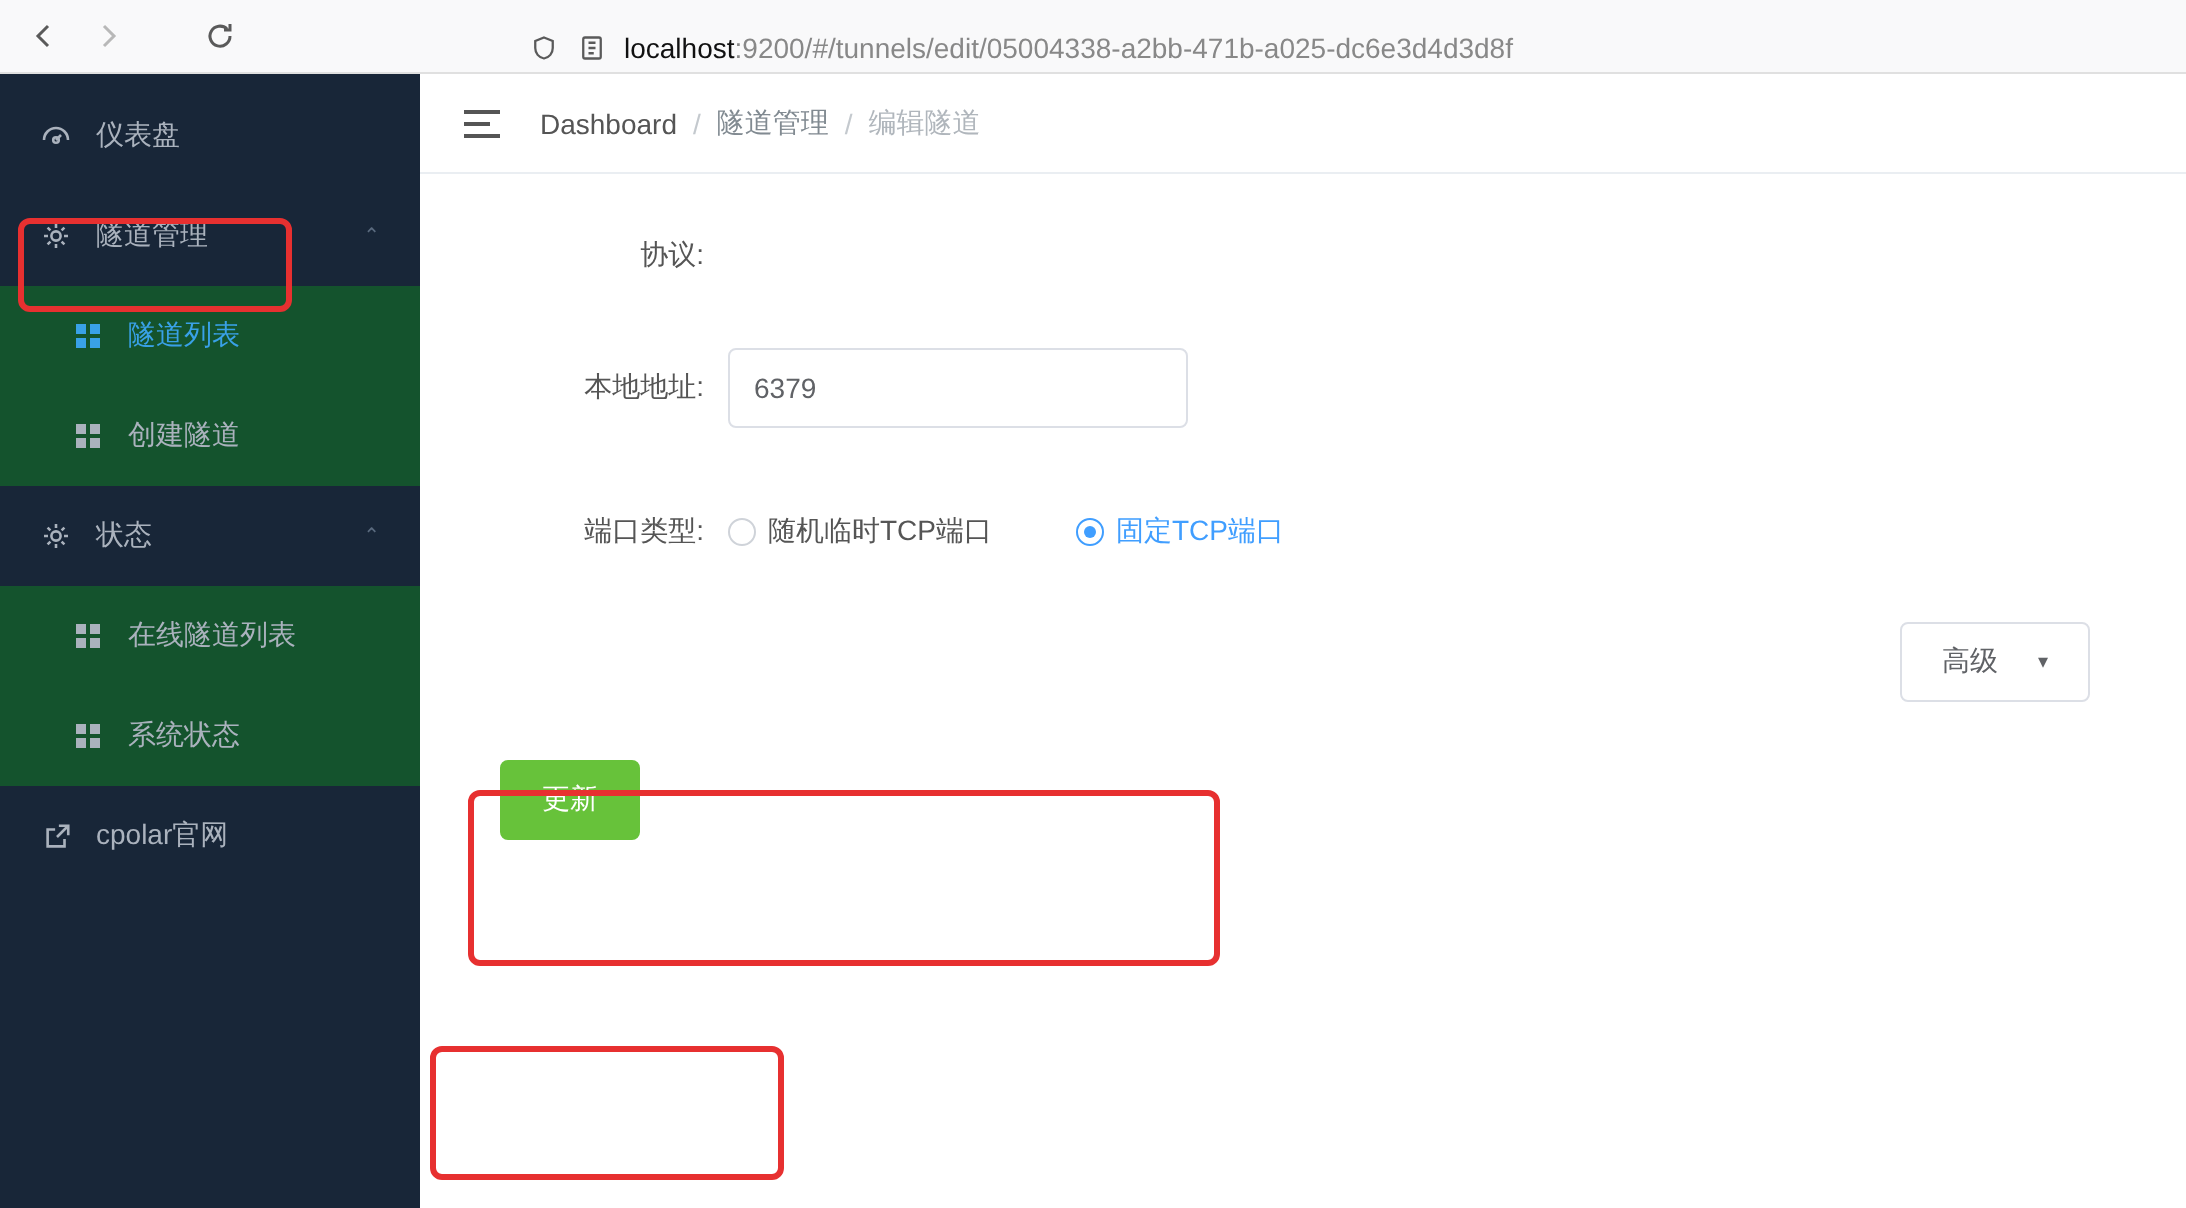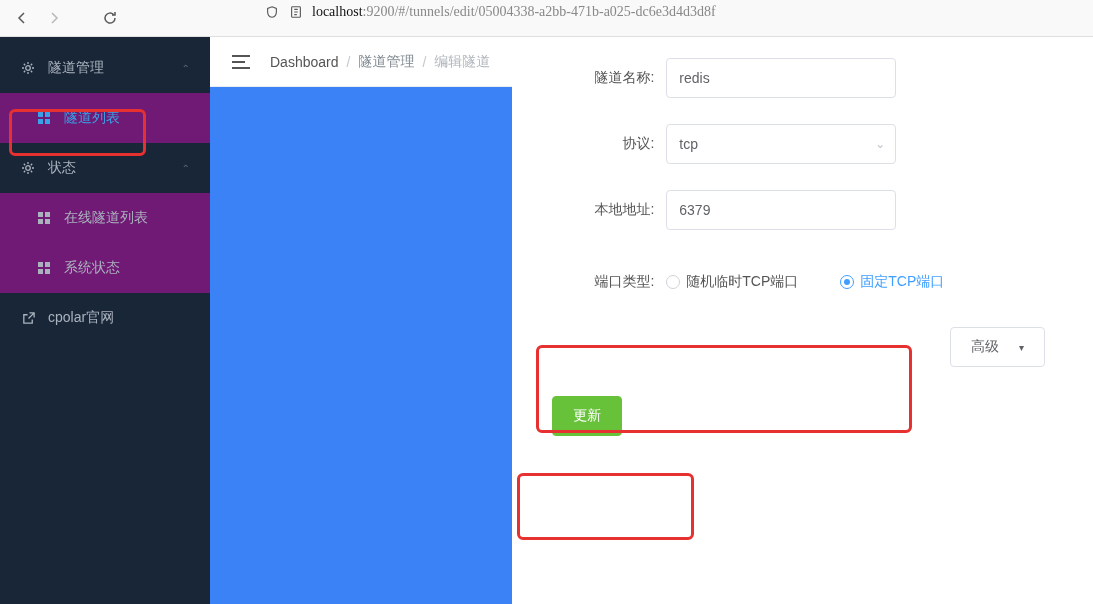--- a/index.html
+++ b/index.html
@@ -3,39 +3,39 @@
   <meta charset="utf-8">
   <style>
     * { margin: 0; padding: 0; box-sizing: border-box; }
     body { font-family: -apple-system, "PingFang SC", "Microsoft YaHei", sans-serif; font-size: 14px; color: #333; background: #fff; width: 1093px; height: 604px; overflow: hidden; }
     
     
     .browser-bar { height: 37px; display: flex; align-items: center; padding: 0 8px; border-bottom: 1px solid #e0e0e0; background: #f9f9fa; }
     .nav-btns { display: flex; align-items: center; gap: 12px; margin-left: 4px; }
     .nav-btn { width: 20px; height: 20px; display: flex; align-items: center; justify-content: center; color: #5a5a5a; cursor: default; }
     .nav-btn.disabled { color: #b8b8b8; }
-    .addr-bar { flex: 0 0 auto; margin-left: 144px; display: flex; align-items: flex-start; height: 28px; gap: 8px; font-family: Liberation Serif, serif; }
+    .addr-bar { flex: 0 0 auto; margin-left: 144px; display: flex; align-items: flex-end; height: 28px; gap: 8px; }
     .addr-icon { width: 16px; height: 16px; display: flex; align-items: center; justify-content: center; color: #5a5a5a; }
     .addr-text { color: #888; font-size: 14px; }
     .addr-text .host { color: #111; }
     
     
     .app { display: flex; height: 567px; }
     
     
     .sidebar { width: 210px; background: #182638; color: #aab2bd; display: flex; flex-direction: column; padding-top: 6px; }
     .side-item { display: flex; align-items: center; height: 50px; padding: 0 20px; color: #aab2bd; font-size: 14px; position: relative; cursor: pointer; }
     .side-item.active { color: #39a1e7; }
     .side-item .icon { width: 16px; height: 16px; margin-right: 12px; display: flex; align-items: center; justify-content: center; }
-    .side-item.indent { padding-left: 36px; background: #701a75; text-align: right; }
+    .side-item.indent { padding-left: 36px; background: #14532d; text-align: right; }
     .side-chevron { position: absolute; right: 20px; color: #5a6a7e; font-size: 10px; }
     .highlight-red1 { position: absolute; border: 3px solid #e73030; border-radius: 6px; pointer-events: none; }
     
     
-    .main { flex: 1; display: flex; flex-direction: row; background: #3b82f6; }
+    .main { flex: 1; display: flex; flex-direction: column; background: #eab308; }
     .topbar { height: 50px; background: #fff; border-bottom: 1px solid #eaeef2; display: flex; align-items: center; padding: 0 22px; color: #818a91; font-size: 14px; }
     .hamb { width: 18px; height: 14px; margin-right: 20px; display: flex; flex-direction: column; justify-content: space-between; }
     .hamb span { display: block; height: 2px; background: #555; }
     .hamb span:nth-child(2) { width: 70%; }
     .breadcrumb { display: flex; align-items: center; gap: 8px; }
     .breadcrumb .sep { color: #c4c9ce; }
     .breadcrumb .cur { color: #b0b6bc; }
     .breadcrumb .link { color: #818a91; }
     .breadcrumb .home { color: #555; }
     
@@ -104,37 +104,58 @@
     <span class="addr-text"><span class="host">localhost</span><span>:9200/#/tunnels/edit/05004338-a2bb-471b-a025-dc6e3d4d3d8f</span></span>
   </div>
 </div>
 
 <div class="app">
 
   <div class="sidebar">
     <div class="side-item">
       <span class="icon">
           <svg width="16" height="16" viewBox="0 0 16 16" fill="none" stroke="currentColor" stroke-width="1.3">
+            <path d="M2 10a6 6 0 0 1 12 0"></path>
+            <circle cx="8" cy="10" r="1.4"></circle>
+            <path d="M8 10 L10.5 7.5"></path>
+          </svg>
+        </span>
+      <span>仪表盘</span>
+    </div>
+    <div class="side-item">
+      <span class="icon">
+          <svg width="16" height="16" viewBox="0 0 16 16" fill="none" stroke="currentColor" stroke-width="1.3">
             <circle cx="8" cy="8" r="2.3"></circle>
             <path d="M8 2v2M8 12v2M2 8h2M12 8h2M3.8 3.8l1.4 1.4M10.8 10.8l1.4 1.4M3.8 12.2l1.4-1.4M10.8 5.2l1.4-1.4"></path>
           </svg>
         </span>
       <span>隧道管理</span>
       <span class="side-chevron">⌃</span>
     </div>
     <div class="side-item indent active" style="position:relative;">
       <span class="icon">
           <svg width="14" height="14" viewBox="0 0 14 14" fill="currentColor">
             <rect x="1" y="1" width="5" height="5"></rect>
             <rect x="8" y="1" width="5" height="5"></rect>
             <rect x="1" y="8" width="5" height="5"></rect>
             <rect x="8" y="8" width="5" height="5"></rect>
           </svg>
         </span>
       <span>隧道列表</span>
+    </div>
+    <div class="side-item indent">
+      <span class="icon">
+          <svg width="14" height="14" viewBox="0 0 14 14" fill="currentColor">
+            <rect x="1" y="1" width="5" height="5"></rect>
+            <rect x="8" y="1" width="5" height="5"></rect>
+            <rect x="1" y="8" width="5" height="5"></rect>
+            <rect x="8" y="8" width="5" height="5"></rect>
+          </svg>
+        </span>
+      <span>创建隧道</span>
     </div>
     <div class="side-item">
       <span class="icon">
           <svg width="16" height="16" viewBox="0 0 16 16" fill="none" stroke="currentColor" stroke-width="1.3">
             <circle cx="8" cy="8" r="2.3"></circle>
             <path d="M8 2v2M8 12v2M2 8h2M12 8h2M3.8 3.8l1.4 1.4M10.8 10.8l1.4 1.4M3.8 12.2l1.4-1.4M10.8 5.2l1.4-1.4"></path>
           </svg>
         </span>
       <span>状态</span>
       <span class="side-chevron">⌃</span>
@@ -183,31 +204,21 @@
         <span class="home">Dashboard</span>
         <span class="sep">/</span>
         <span class="link">隧道管理</span>
         <span class="sep">/</span>
         <span class="cur">编辑隧道</span>
       </div>
     </div>
 
     <div class="content">
       <div class="form-row">
-        <div class="form-label">隧道名称:</div>
-        <div class="form-ctrl"><input class="input" value="redis" style=""></div>
-      </div>
-      <div class="form-row">
         <div class="form-label">协议:</div>
-        <div class="form-ctrl">
-          <div class="select">
-            <span>tcp</span>
-            <span class="select-arrow">⌄</span>
-          </div>
-        </div>
       </div>
       <div class="form-row">
         <div class="form-label">本地地址:</div>
         <div class="form-ctrl"><input class="input" value="6379" style=""></div>
       </div>
       <div class="form-row" style="margin-top:30px;">
         <div class="form-label">端口类型:</div>
         <div class="radio-group">
           <label class="radio-item">
             <span class="radio-circle"></span>

